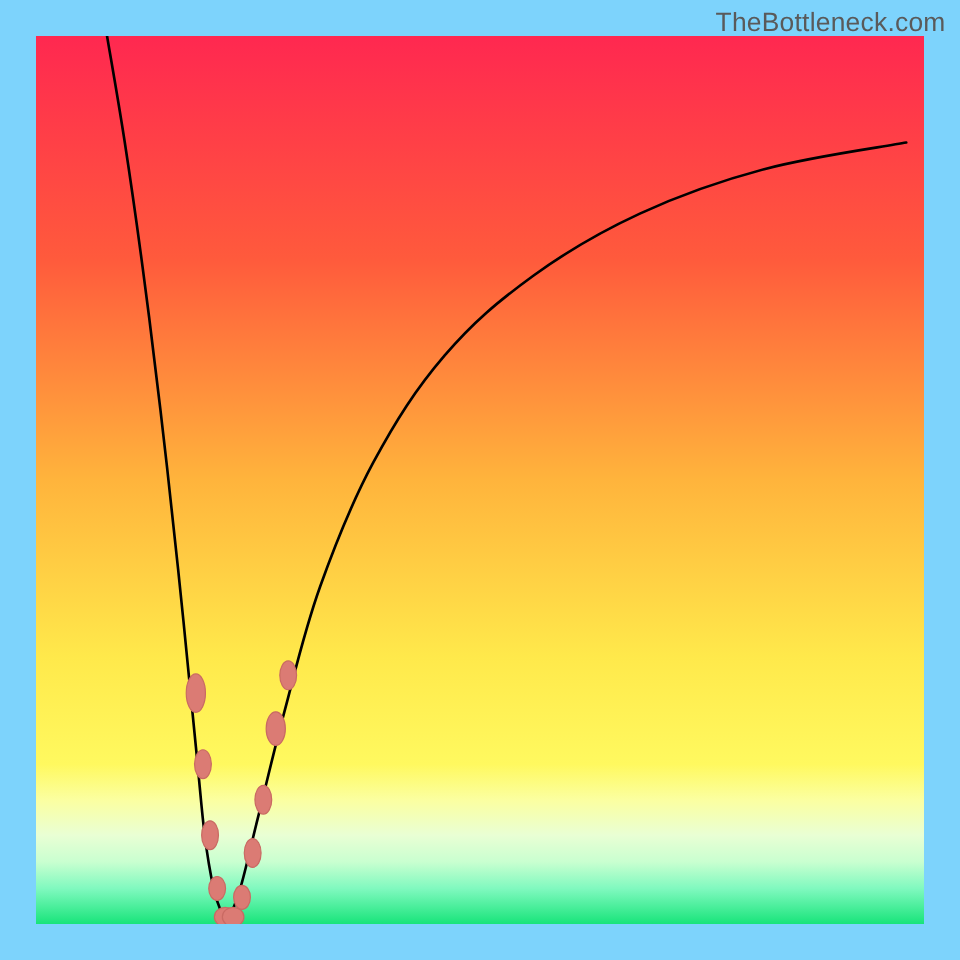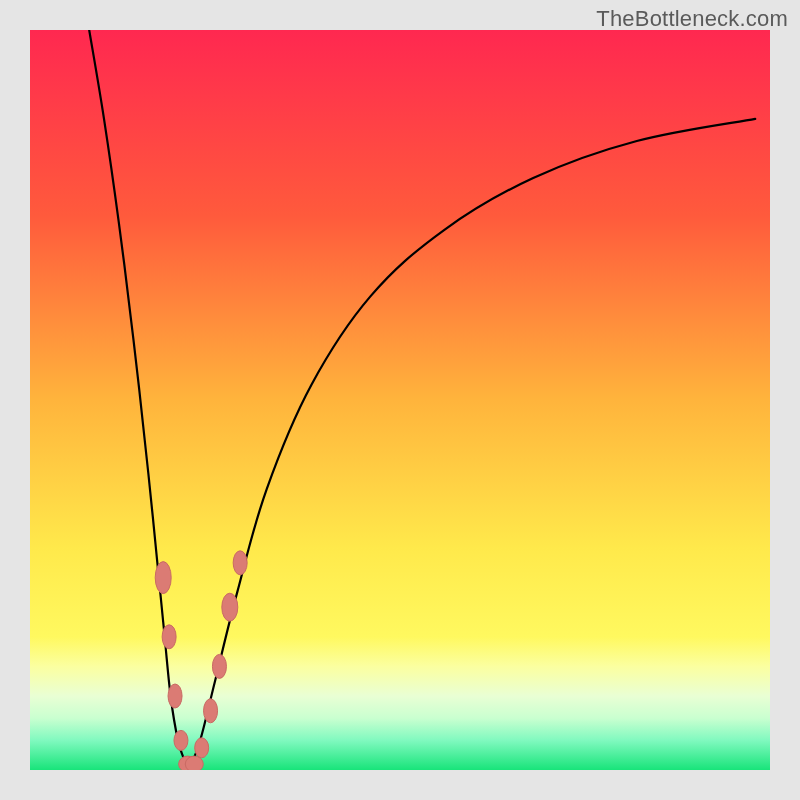--- a/index.html
+++ b/index.html
@@ -7,21 +7,21 @@
     padding: 0;
     width: 800px;
     height: 800px;
     overflow: hidden;
     font-family: Arial, Helvetica, sans-serif;
   }
   .frame {
     position: relative;
     width: 800px;
     height: 800px;
-    background: #e5e5e5;
+    background: #7dd3fc;
   }
   .plot-area {
     position: absolute;
     left: 30px;
     top: 30px;
     width: 740px;
     height: 740px;
     overflow: hidden;
   }
   .gradient-bg {

